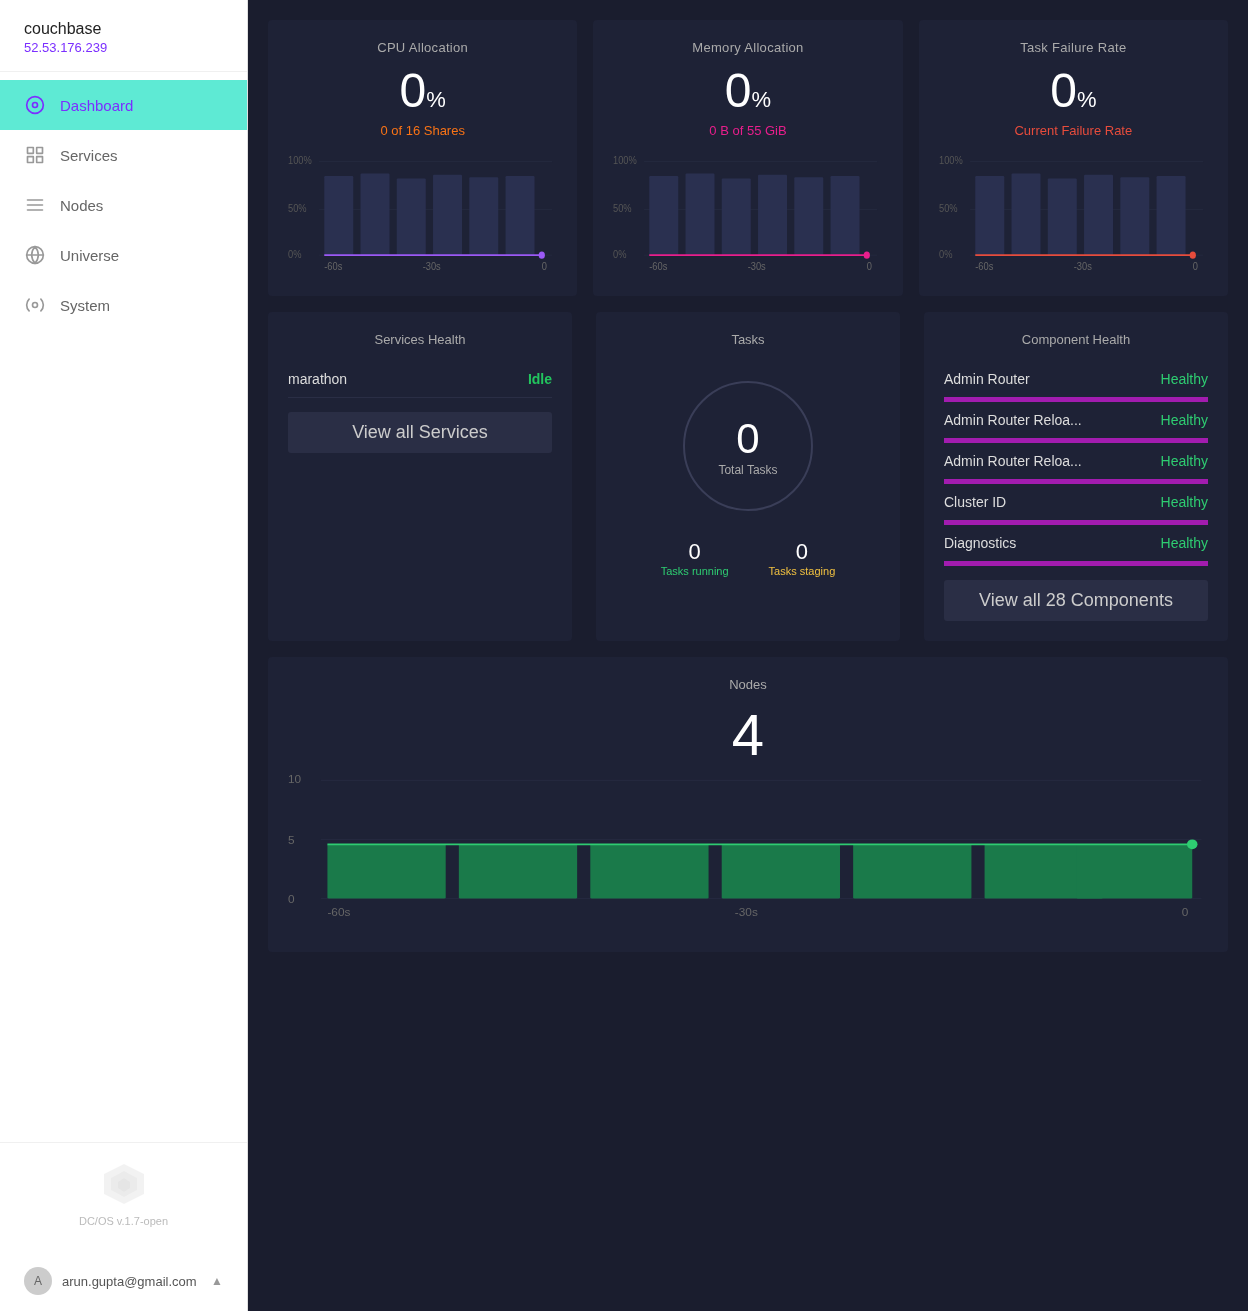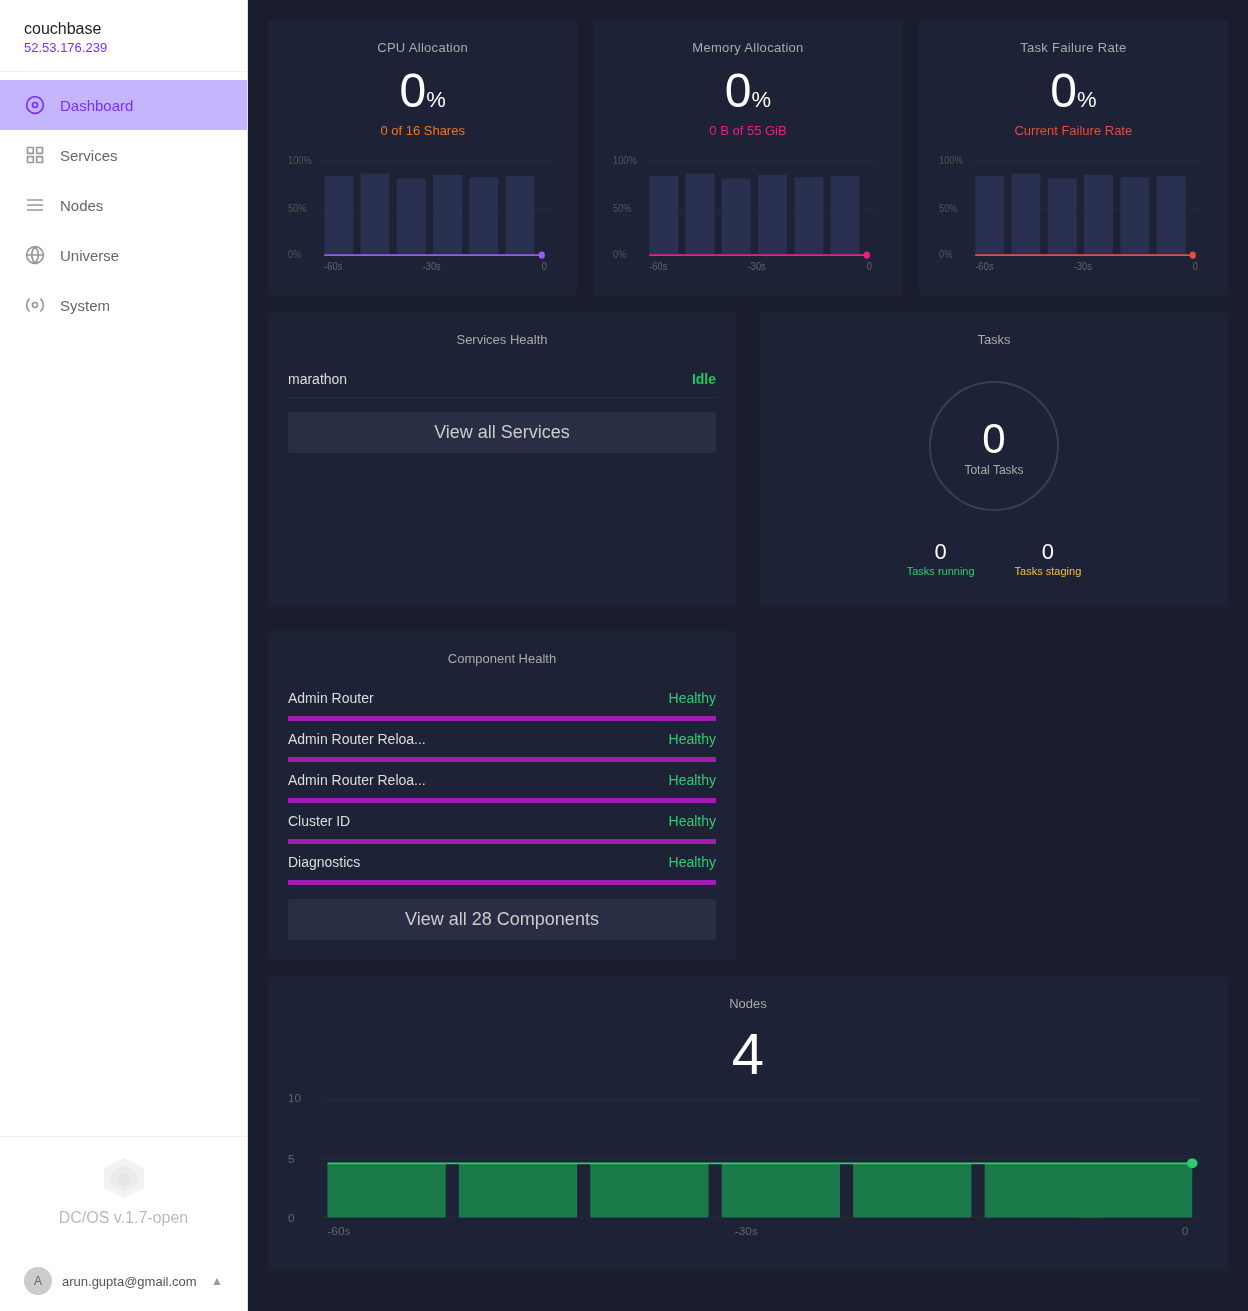--- a/index.html
+++ b/index.html
@@ -40,21 +40,21 @@
       align-items: center;
       padding: 14px 24px;
       cursor: pointer;
       color: #666;
       font-size: 15px;
       font-weight: 500;
       text-decoration: none;
       gap: 14px;
     }
     .nav-item.active {
-      background: #c4b5fd;
+      background: #5eead4;
       color: #7b2fff;
     }
     .nav-icon {
       width: 22px;
       height: 22px;
       display: flex;
       align-items: center;
       justify-content: center;
       flex-shrink: 0;
     }
@@ -71,21 +71,21 @@
       flex-direction: column;
       align-items: center;
       margin-bottom: 40px;
     }
     .dcos-logo-icon {
       width: 50px;
       height: 50px;
       opacity: 0.25;
     }
     .dcos-version {
-      font-size: 16px;
+      font-size: 11px;
       color: #bbb;
       margin-top: 6px;
     }
     .user-row {
       display: flex;
       align-items: center;
       gap: 10px;
     }
     .user-avatar {
       width: 28px;
@@ -157,21 +157,21 @@
       text-align: center;
       margin-bottom: 14px;
     }
     .metric-subtitle.purple { color: #f97316; }
     .metric-subtitle.pink { color: #e91e8c; }
     .metric-subtitle.red { color: #e74c3c; }
 
     
     .bottom-row {
       display: grid;
-      grid-template-columns: 1fr 1fr;
+      grid-template-columns: 1fr 1fr 1fr;
       gap: 24px;
     }
 
     .section-title {
       font-size: 13px;
       color: #aaa;
       text-align: center;
       margin-bottom: 14px;
     }
 

